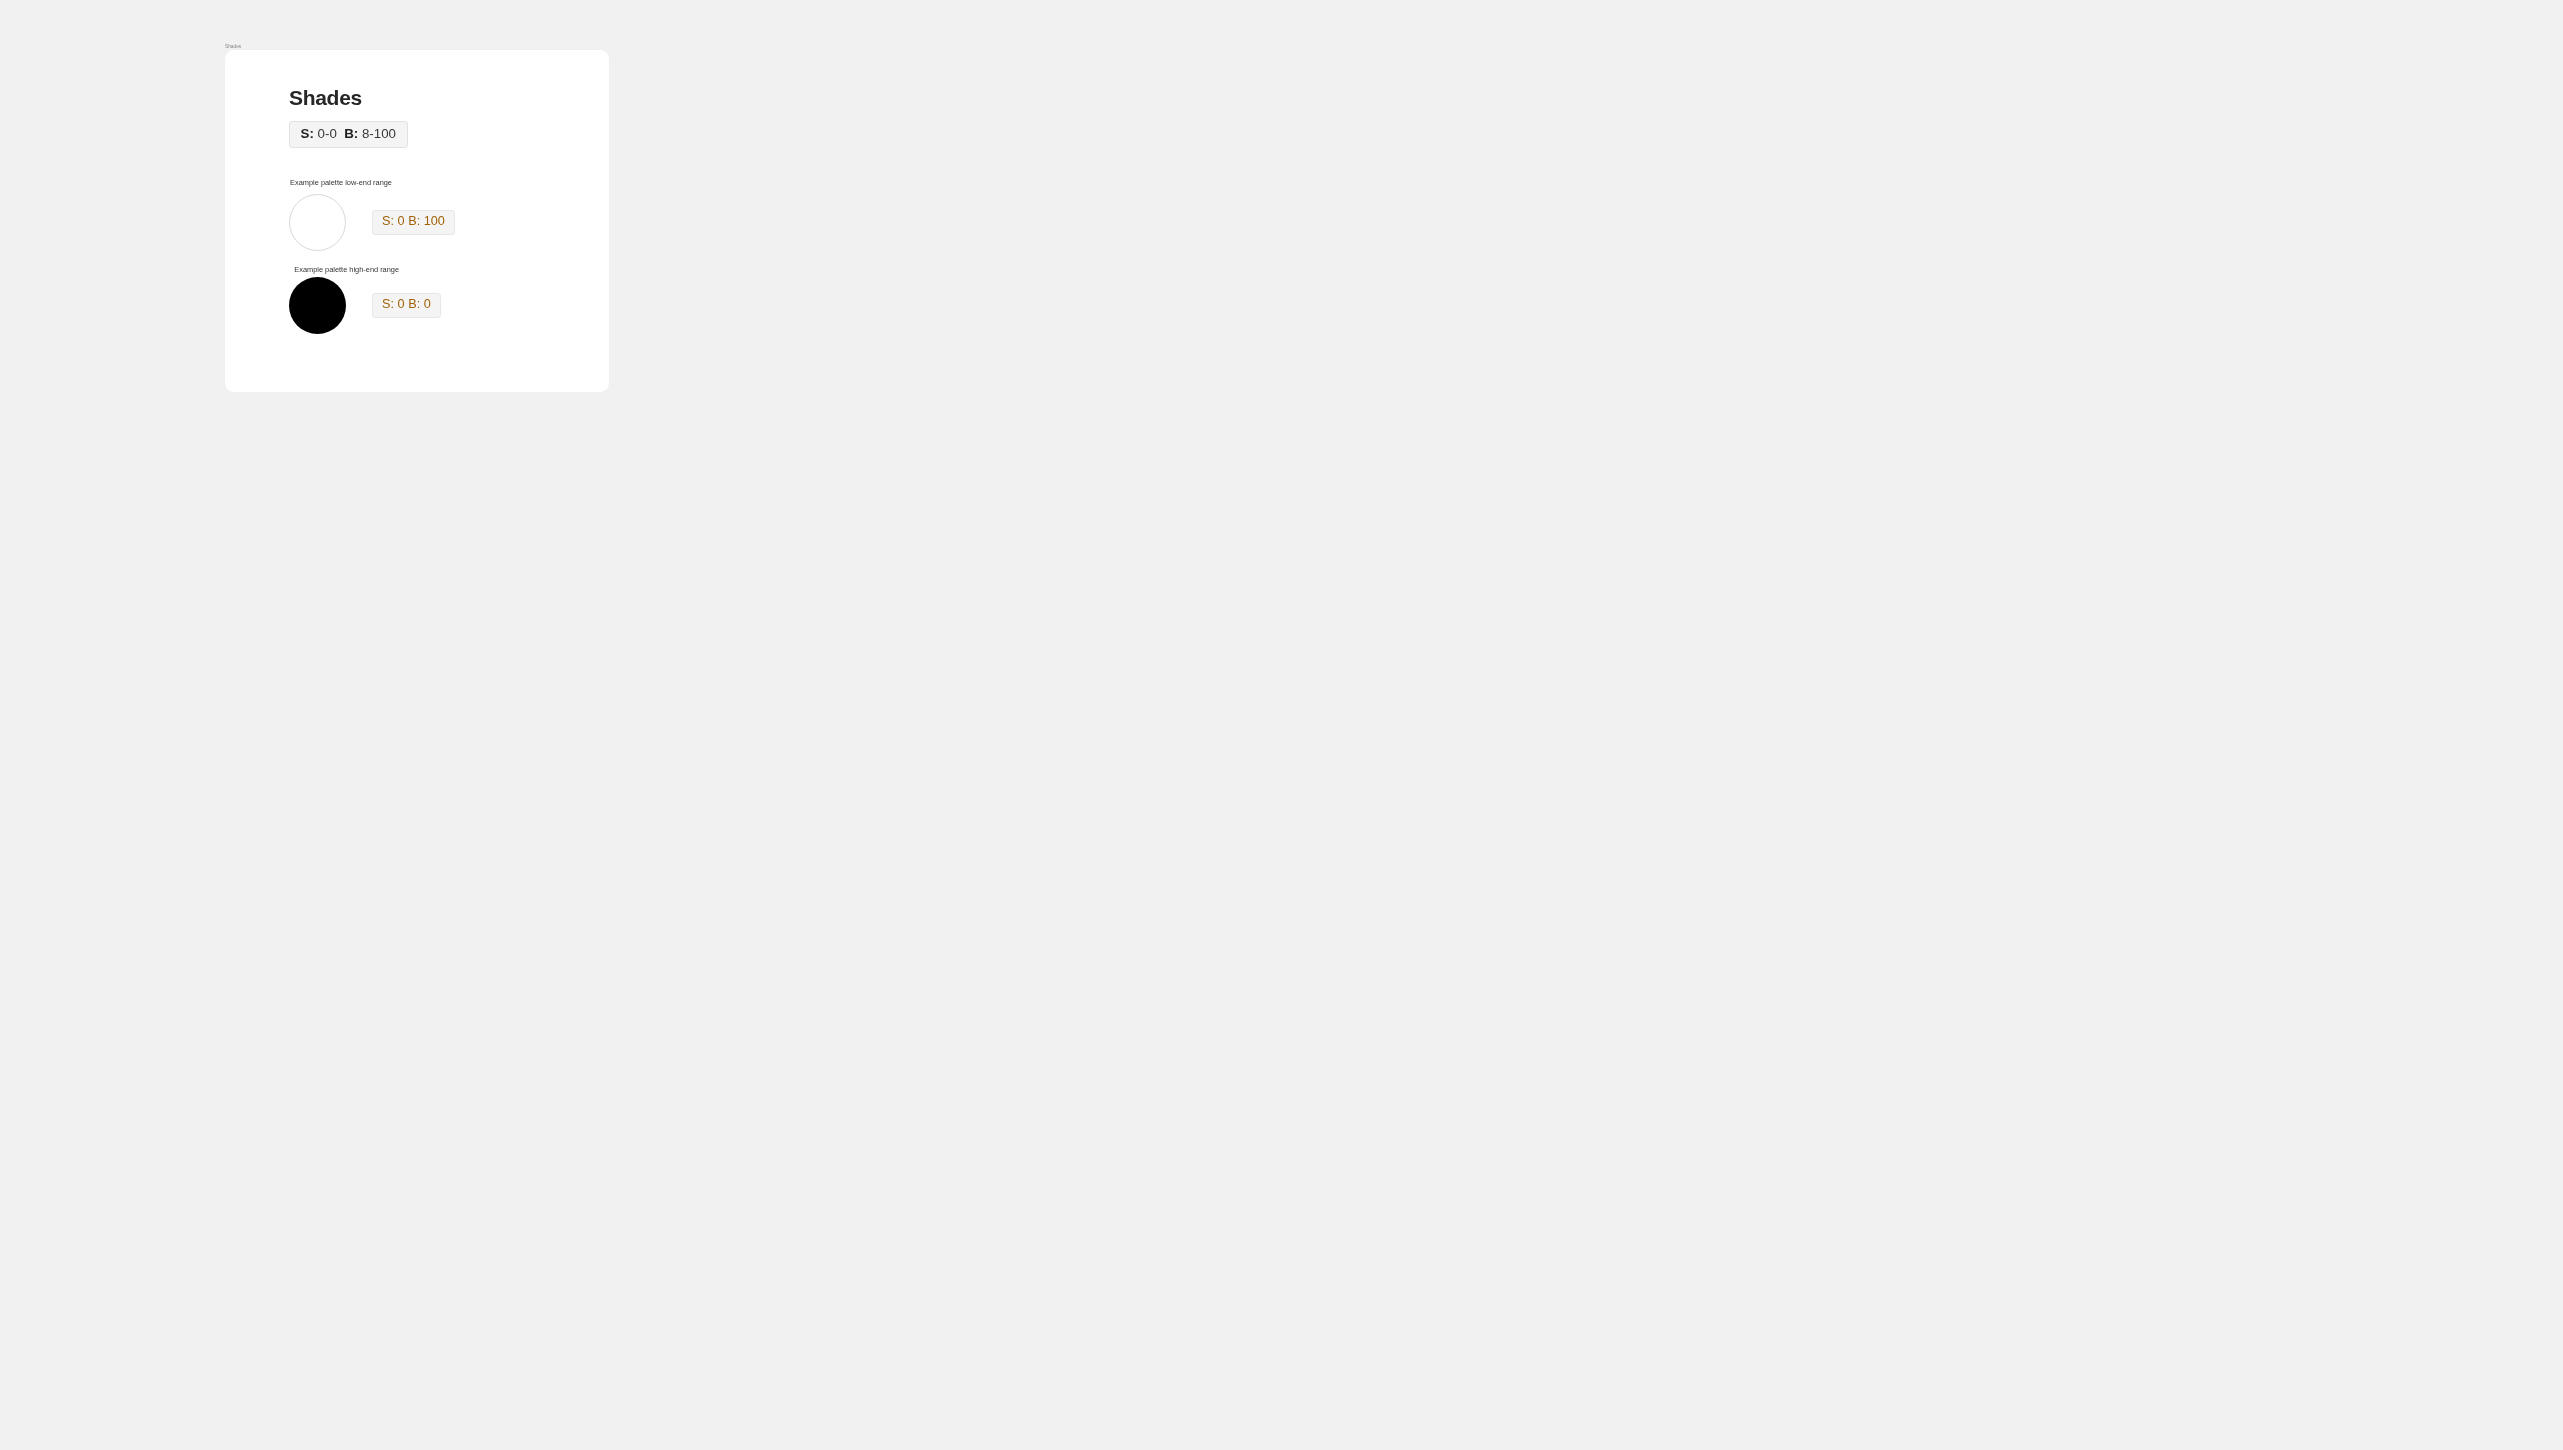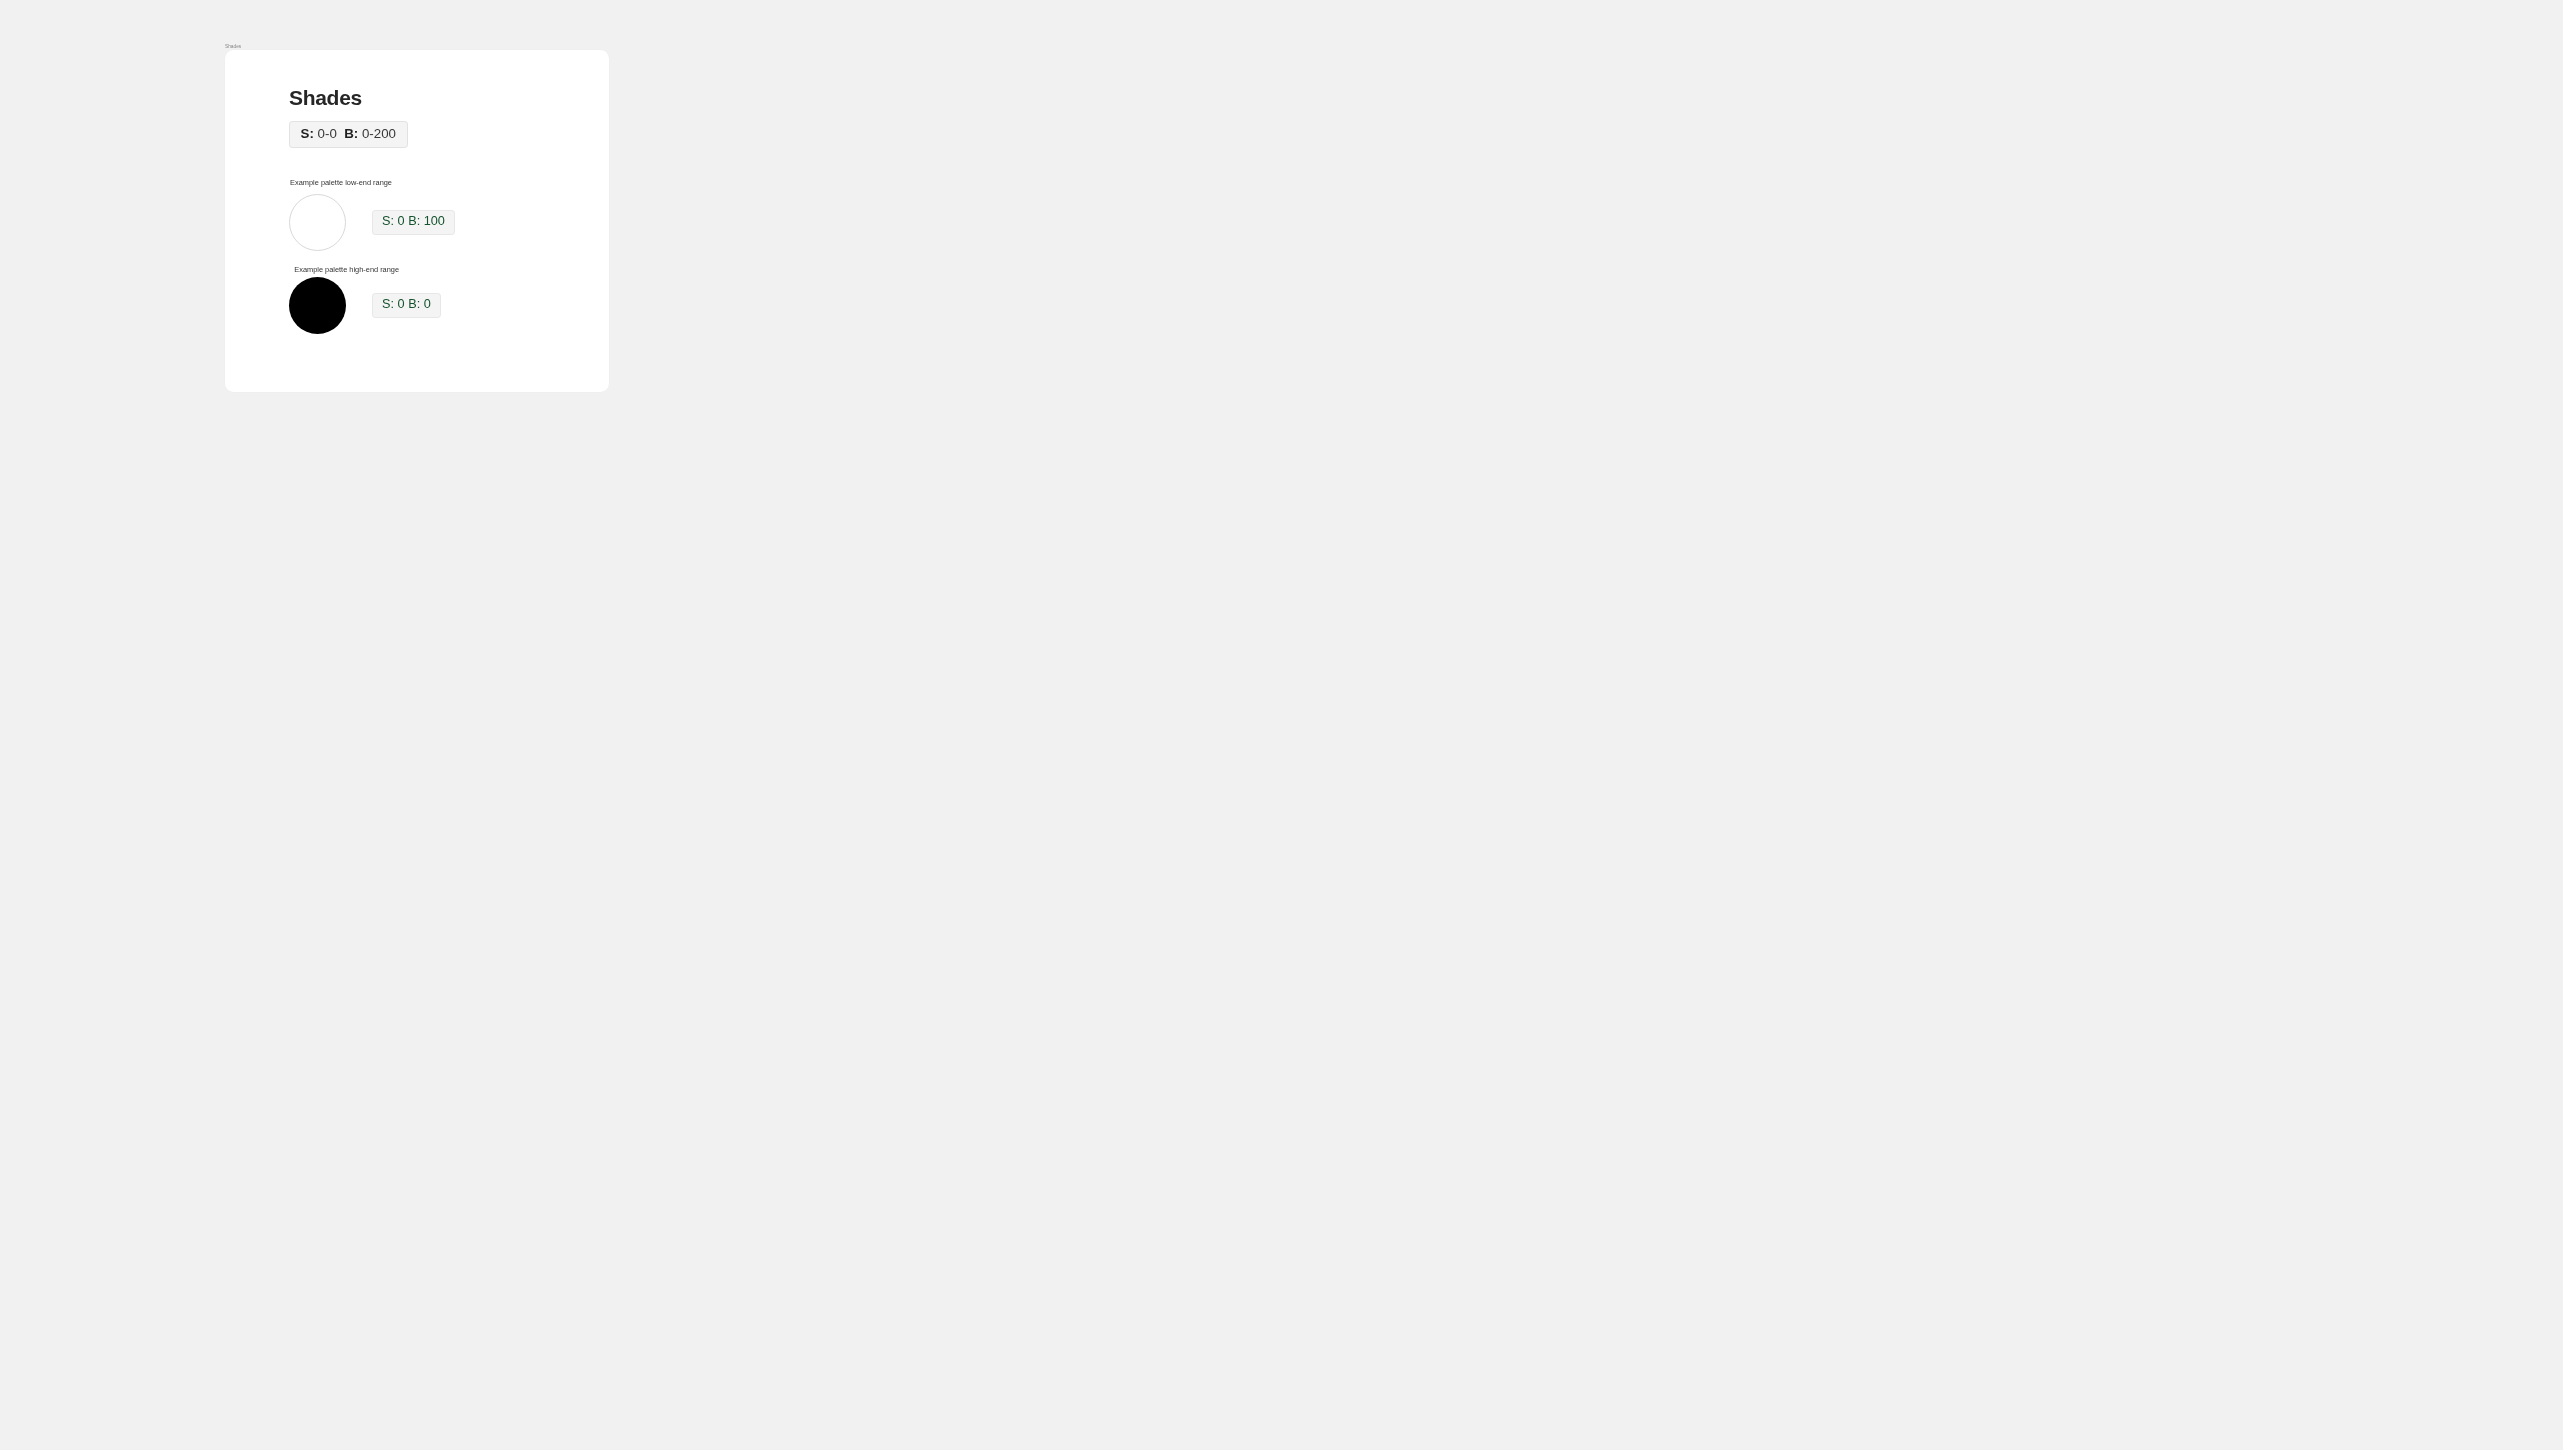--- a/index.html
+++ b/index.html
@@ -80,21 +80,21 @@
     .swatch-black {
       background: #000000;
     }
     .value-box {
       display: inline-block;
       background: #f4f4f4;
       border: 0.5px solid #e7e7e7;
       border-radius: 3.2px;
       padding: 4.2px 9.6px 5.3px 9.6px;
       font-size: 12.7px;
-      color: #14532d;
+      color: #a16207;
       line-height: 1.1;
       white-space: nowrap;
     }
     .section-2 {
       margin-top: 14px;
     }
     .section-2 .section-label {
       margin-left: 4.2px;
       margin-bottom: 3.2px;
     }
@@ -107,21 +107,21 @@
 
 <div class="card-label">Shades</div>
 
 <div class="card">
   <h1 class="title">Shades</h1>
 
   <div class="range-box">
     <span class="lbl">S:</span>
     <span class="val">0-0</span>
     &nbsp;<span class="lbl">B:</span>
-    <span class="val">0-200</span>
+    <span class="val">8-100</span>
   </div>
 
   <div class="section">
     <div class="section-label">Example palette low-end range</div>
     <div class="section-row">
       <div class="swatch swatch-white"></div>
       <div class="value-box">S: 0  B: 100</div>
     </div>
   </div>
 

